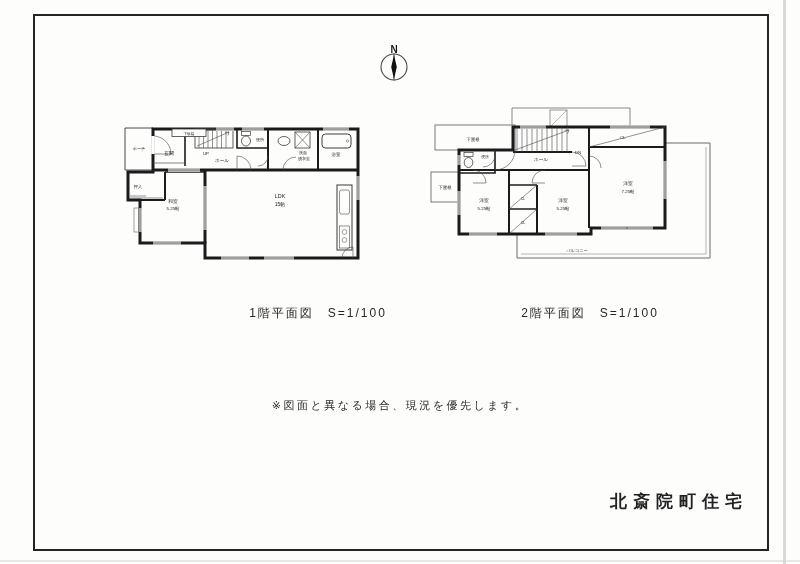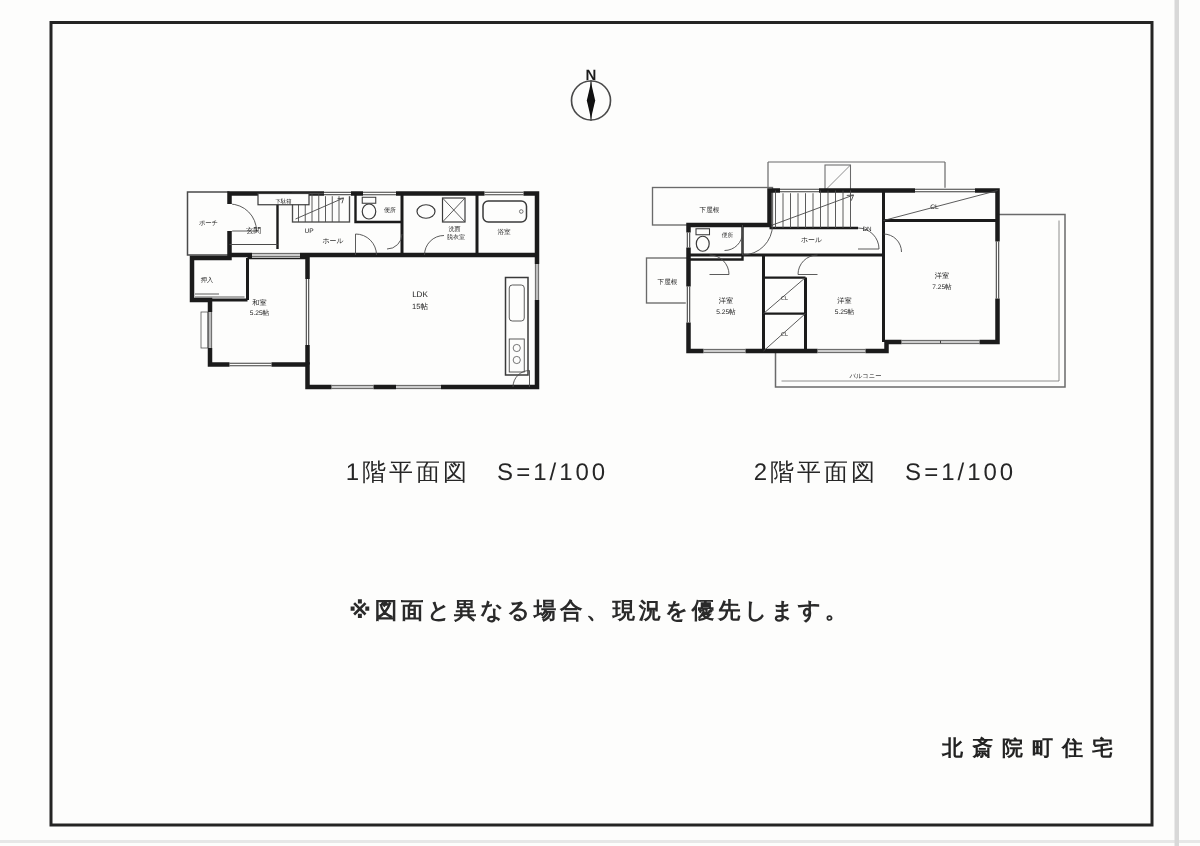--- a/index.html
+++ b/index.html
@@ -1,24 +1,24 @@
 <!DOCTYPE html>
 <html><head>
 <meta charset="utf-8">
 <style>
   html,body{margin:0;padding:0;}
   body{width:800px;height:564px;position:relative;background:#fdfdfc;
        font-family:"Liberation Sans","DejaVu Sans",sans-serif;color:#1e1e1e;overflow:hidden;}
   .frame{position:absolute;left:33px;top:14px;width:732px;height:533px;border:2px solid #242424;background:#fdfdfc;}
   .scan-edge-right{position:absolute;right:14px;top:0;width:3px;height:564px;background:#b9b9b9;opacity:.55;}
   .scan-edge-bottom{position:absolute;left:0;bottom:2px;width:800px;height:2px;background:#d9d9d9;opacity:.6;}
-  .caption{position:absolute;font-size:16px;letter-spacing:2px;color:#262626;font-weight:500;text-align:center;width:270px;}
-  .notice{position:absolute;left:0;top:398px;width:800px;text-align:center;font-size:15px;font-weight:bold;
+  .caption{position:absolute;font-size:12px;letter-spacing:2px;color:#262626;font-weight:500;text-align:center;width:270px;}
+  .notice{position:absolute;left:0;top:398px;width:800px;text-align:center;font-size:11px;font-weight:normal;
           letter-spacing:2.5px;color:#2a2a2a;}
-  .title{position:absolute;top:490px;right:52px;font-size:14px;font-weight:bold;letter-spacing:6px;color:#222;
+  .title{position:absolute;top:490px;right:52px;font-size:17px;font-weight:bold;letter-spacing:6px;color:#222;
          font-family:"Liberation Serif","DejaVu Serif",serif;}
   svg{position:absolute;overflow:visible;}
   svg text{fill:#1c1c1c;font-family:"Liberation Sans","DejaVu Sans",sans-serif;}
   .wall{stroke:#1b1b1b;fill:none;}
   .thin{stroke:#4a4a4a;fill:none;}
   .roof{stroke:#6a6a6a;fill:none;}
   .fix{stroke:#3a3a3a;fill:#fdfdfc;}
   .win-gap{fill:#fdfdfc;stroke:none;}
   .win-line{stroke:#3c3c3c;stroke-width:.7;}
 </style>

